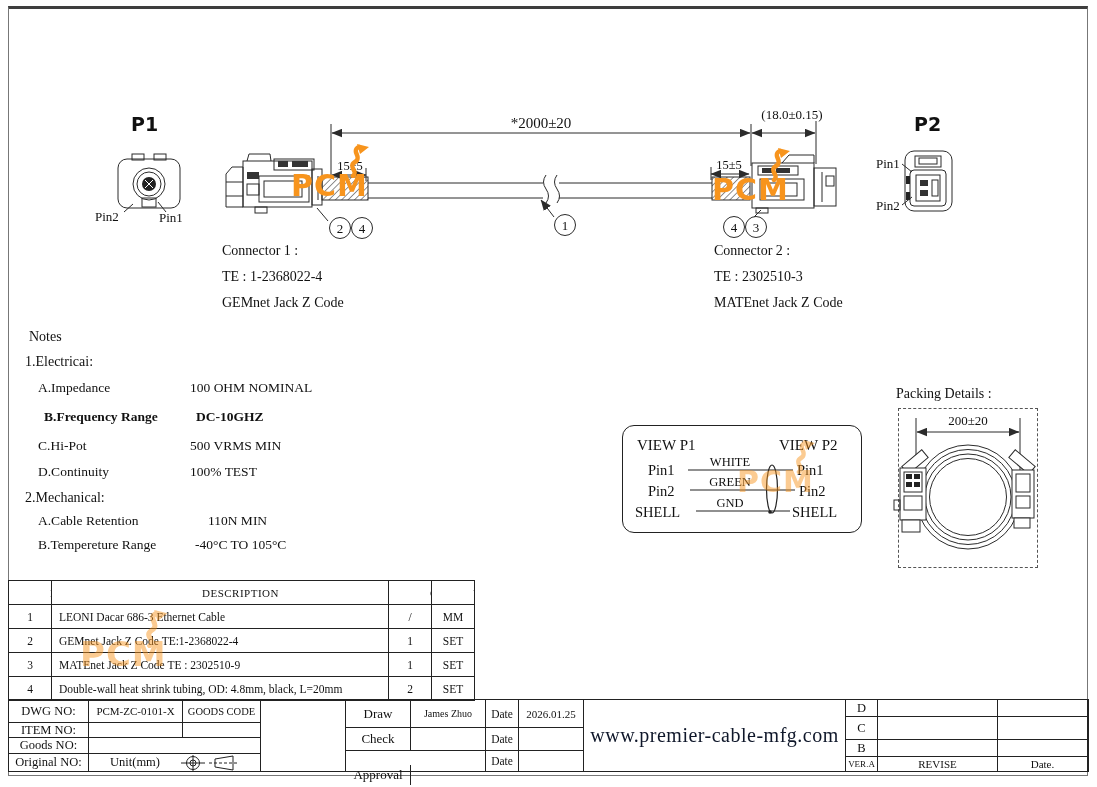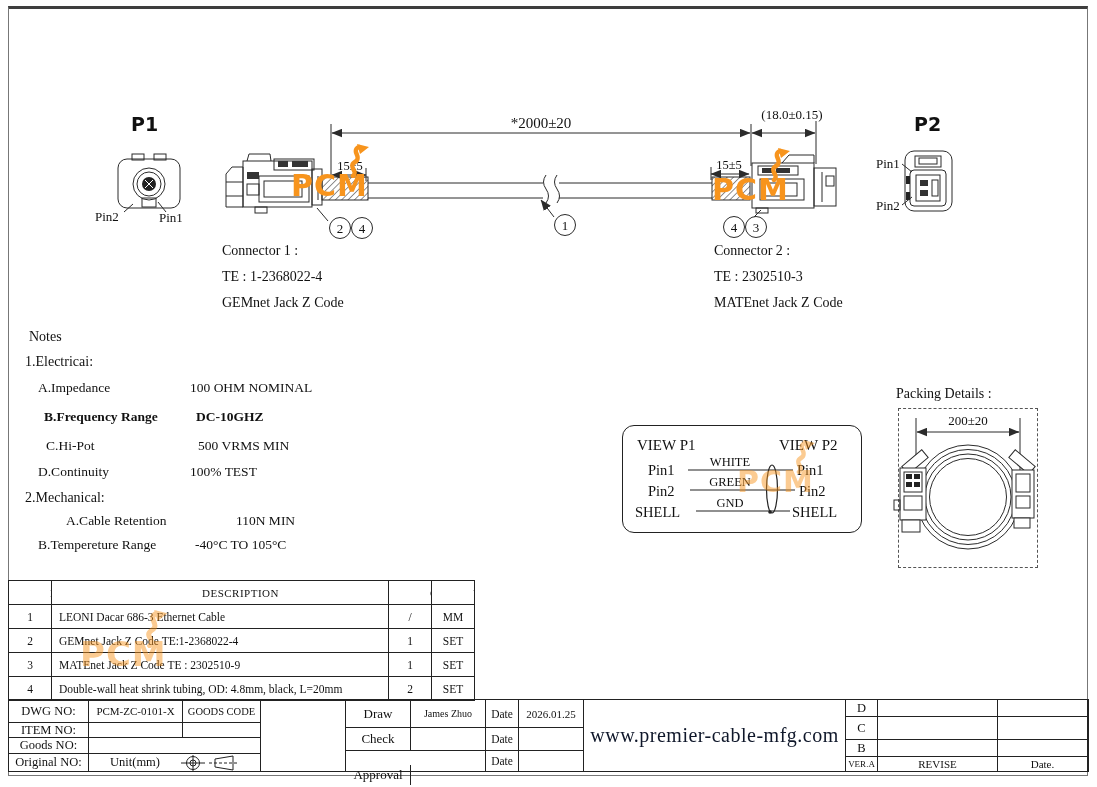--- a/index.html
+++ b/index.html
@@ -202,28 +202,28 @@
   </div>
 
   <div class="note-h" style="left:29px;top:329px;">Notes</div>
   <div class="note-h" style="left:25px;top:354px;">1.Electricai:</div>
   <div class="note-row" style="left:38px;top:380px;">
     <span class="lbl">A.Impedance</span><span>100 OHM NOMINAL</span>
   </div>
   <div class="note-row" style="left:44px;top:409px;font-weight:bold;">
     <span class="lbl">B.Frequency Range</span><span>DC-10GHZ</span>
   </div>
-  <div class="note-row" style="left:38px;top:438px;margin-left:8px;">
+  <div class="note-row" style="left:38px;top:438px;">
     <span class="lbl">C.Hi-Pot</span><span>500 VRMS MIN</span>
   </div>
   <div class="note-row" style="left:38px;top:464px;">
     <span class="lbl">D.Continuity</span><span>100% TEST</span>
   </div>
   <div class="note-h" style="left:25px;top:490px;">2.Mechanical:</div>
-  <div class="note-row" style="left:38px;top:513px;margin-left:28px;">
+  <div class="note-row" style="left:38px;top:513px;">
     <span class="lblA">A.Cable Retention</span><span>110N MIN</span>
   </div>
   <div class="note-row" style="left:38px;top:537px;">
     <span class="lblB">B.Tempereture Range</span><span>-40°C TO 105°C</span>
   </div>
 
   <div class="viewbox"></div>
   <svg class="abs" style="left:622px;top:425px;" width="240" height="108" viewBox="622 425 240 108" fill="none" stroke="#222" stroke-width="1.2">
     <text x="637" y="450" font-size="15" stroke="none">VIEW P1</text>
     <text x="779" y="450" font-size="15" stroke="none">VIEW P2</text>

